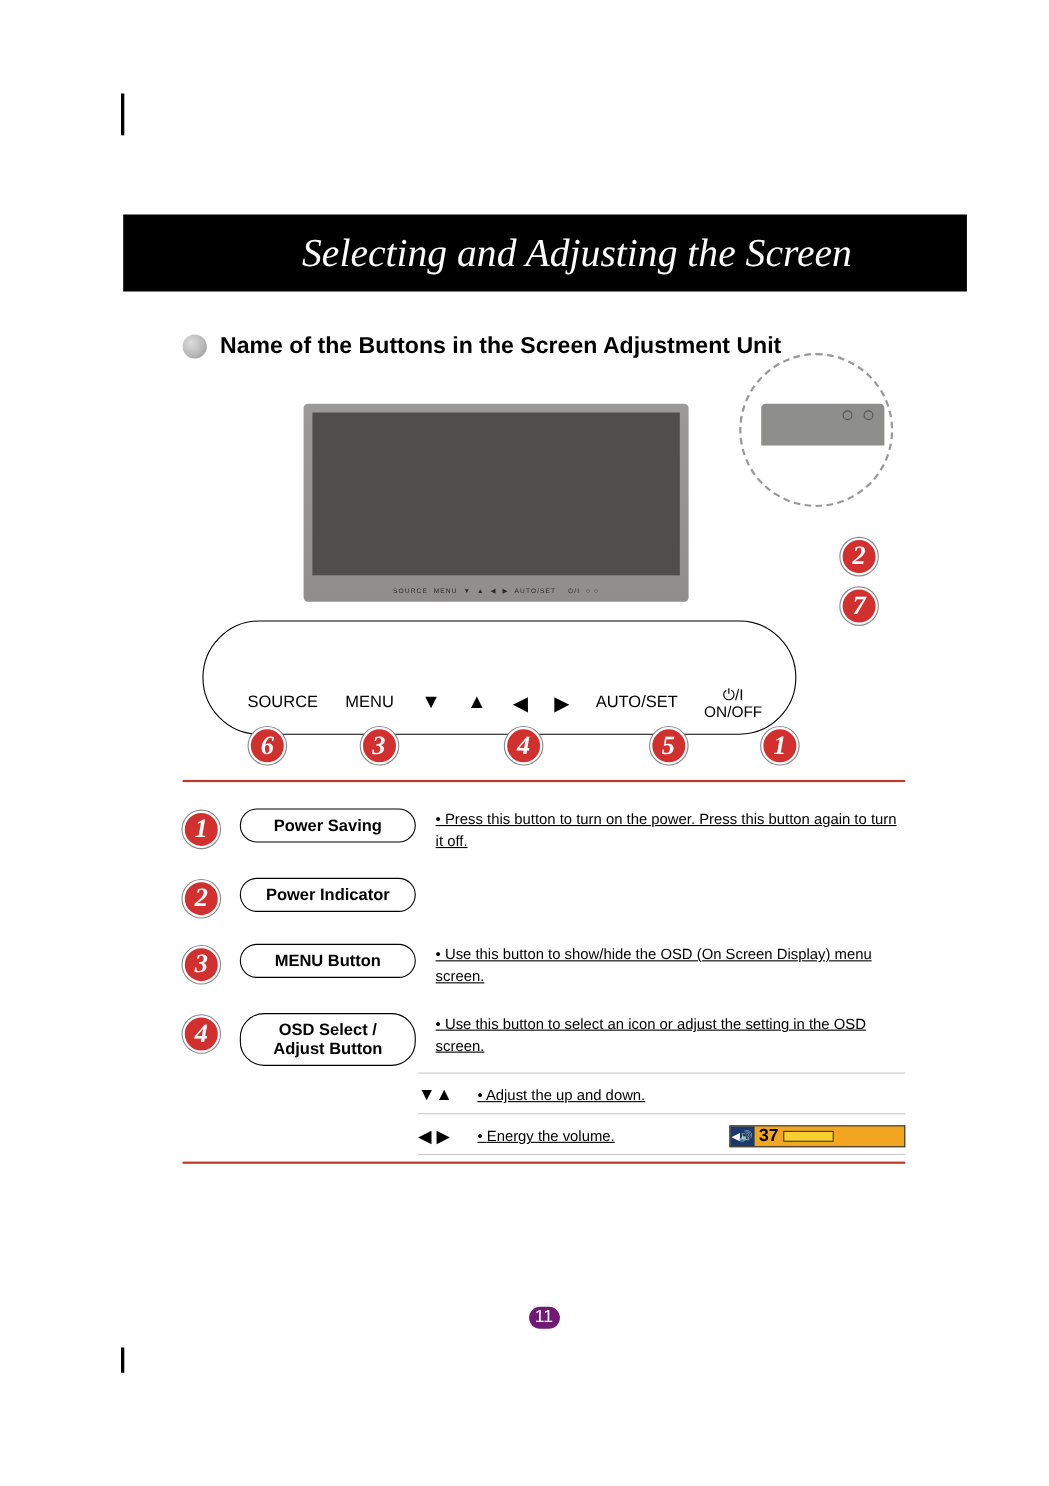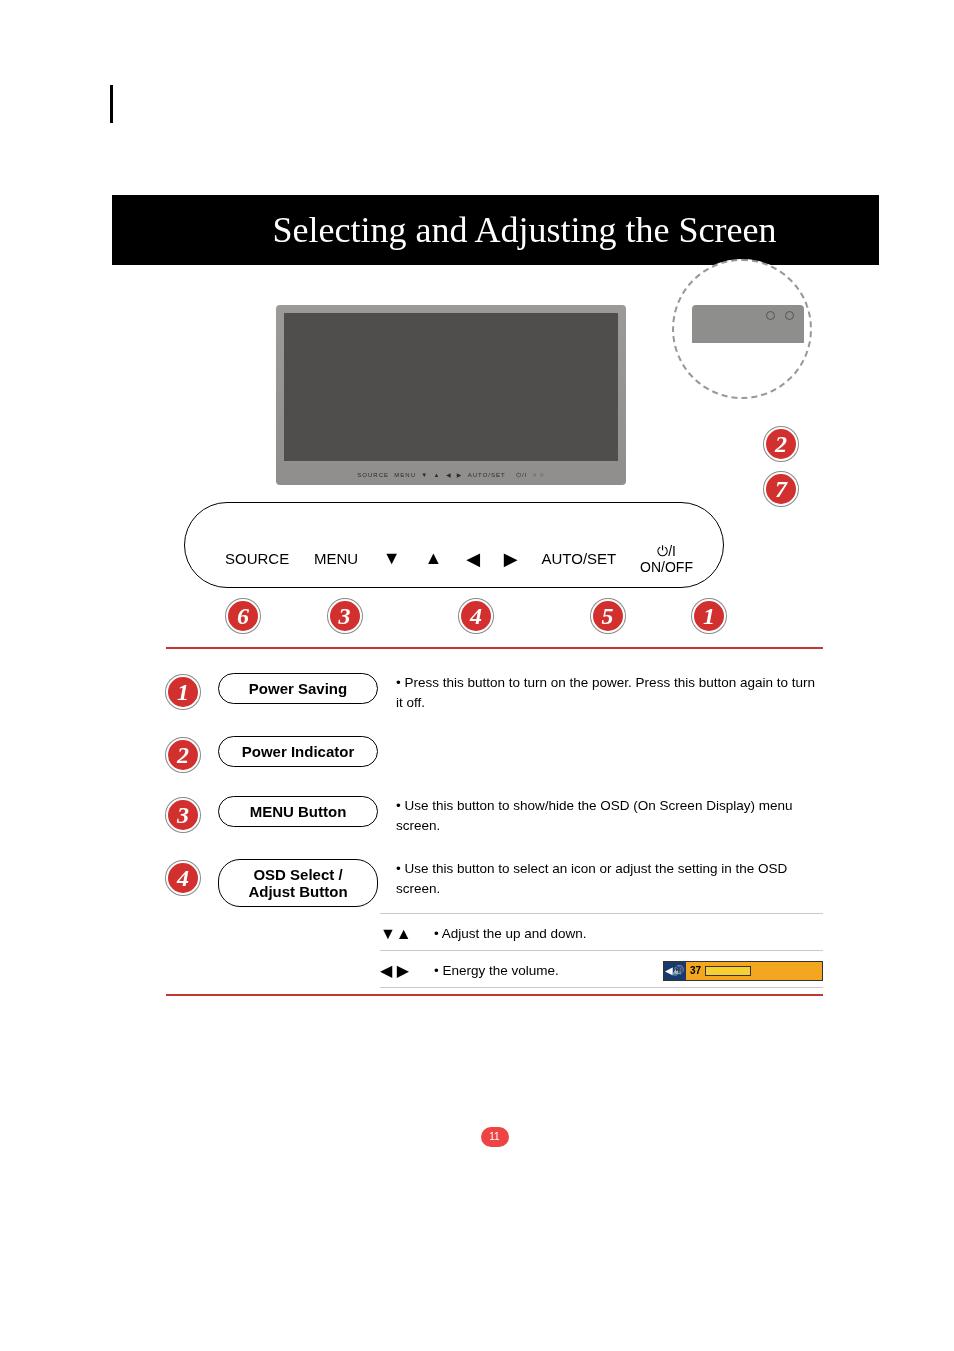--- a/index.html
+++ b/index.html
@@ -27,20 +27,21 @@
     background: #000;
     color: #fff;
     font-family: Georgia, 'Times New Roman', serif;
     font-size: 36px;
     padding: 14px 10px 14px 10px;
     text-align: center;
     margin-top: 115px;
     margin-left: 60px;
     margin-right: 0;
     position: relative;
+    font-style: italic;
   }
   .header-prefix {
     position: absolute;
     left: -58px;
     top: 0;
     width: 58px;
     height: 100%;
     background: #000;
   }
   .section-title-row {
@@ -130,21 +131,21 @@
   .callout-7 {
     position: absolute;
     right: 8px;
     top: 195px;
   }
   .buttons-oval {
     position: absolute;
     left: 18px;
     top: 225px;
     width: 540px;
-    height: 86px;
+    height: 104px;
     border: 1.5px solid #000;
     border-radius: 60px;
     background: #fff;
   }
   .btn-row {
     position: absolute;
     left: 40px;
     right: 30px;
     bottom: 12px;
     display: flex;
@@ -216,20 +217,21 @@
     font-size: 15px;
     text-align: center;
     min-width: 150px;
     flex-shrink: 0;
   }
   .pill-col { width: 160px; flex-shrink: 0; text-align: center; }
   .desc-text {
     font-size: 13.5px;
     line-height: 1.45;
     flex: 1;
+    text-decoration: underline;
   }
   .dot-b::before {
     content: "• ";
   }
   .sub-row {
     display: flex;
     gap: 18px;
     align-items: center;
     margin-top: 10px;
     margin-left: 214px;
@@ -252,59 +254,63 @@
     width: 22px;
     height: 100%;
     background: #1a3a6e;
     color: #fff;
     font-size: 10px;
     display: flex;
     align-items: center;
     justify-content: center;
   }
   .vol-num {
-    font-size: 10px;
+    font-size: 16px;
     color: #000;
     margin-left: 4px;
     font-weight: bold;
   }
   .vol-fill {
     height: 10px;
     background: #f7cf2f;
     margin-left: 4px;
     border: 1px solid #333;
   }
   .page-num-wrap {
     text-align: center;
     margin-top: 130px;
   }
   .page-num {
     display: inline-block;
-    background: #ef4444;
+    background: #701a75;
     color: #fff;
     width: 28px;
     height: 20px;
     border-radius: 10px;
-    font-size: 10px;
+    font-size: 16px;
     line-height: 20px;
   }
 </style>
 </head>
 <body>
 
 <div class="page">
 
   <span class="crop-tl"></span>
   <span class="crop-bl"></span>
 
   <div class="header-bar">
     <span class="header-prefix"></span>
     <span>Selecting and Adjusting the Screen</span>
   </div>
 
+  <div class="section-title-row">
+    <span class="bullet-circle"></span>
+    <span class="section-title">Name of the Buttons in the Screen Adjustment Unit</span>
+  </div>
 
   <div class="diagram-wrap">
     <div class="monitor-body">
       <div class="monitor-screen"></div>
       <div class="monitor-labels">SOURCE&nbsp;&nbsp;MENU&nbsp;&nbsp;▼&nbsp;&nbsp;▲&nbsp;&nbsp;◀&nbsp;&nbsp;▶&nbsp;&nbsp;AUTO/SET&nbsp;&nbsp;&nbsp;&nbsp;⏻/I&nbsp;&nbsp;○&nbsp;○</div>
     </div>
 
     <div class="zoom-circle">
       <div class="zoom-inner"></div>
       <div class="zoom-dots">

